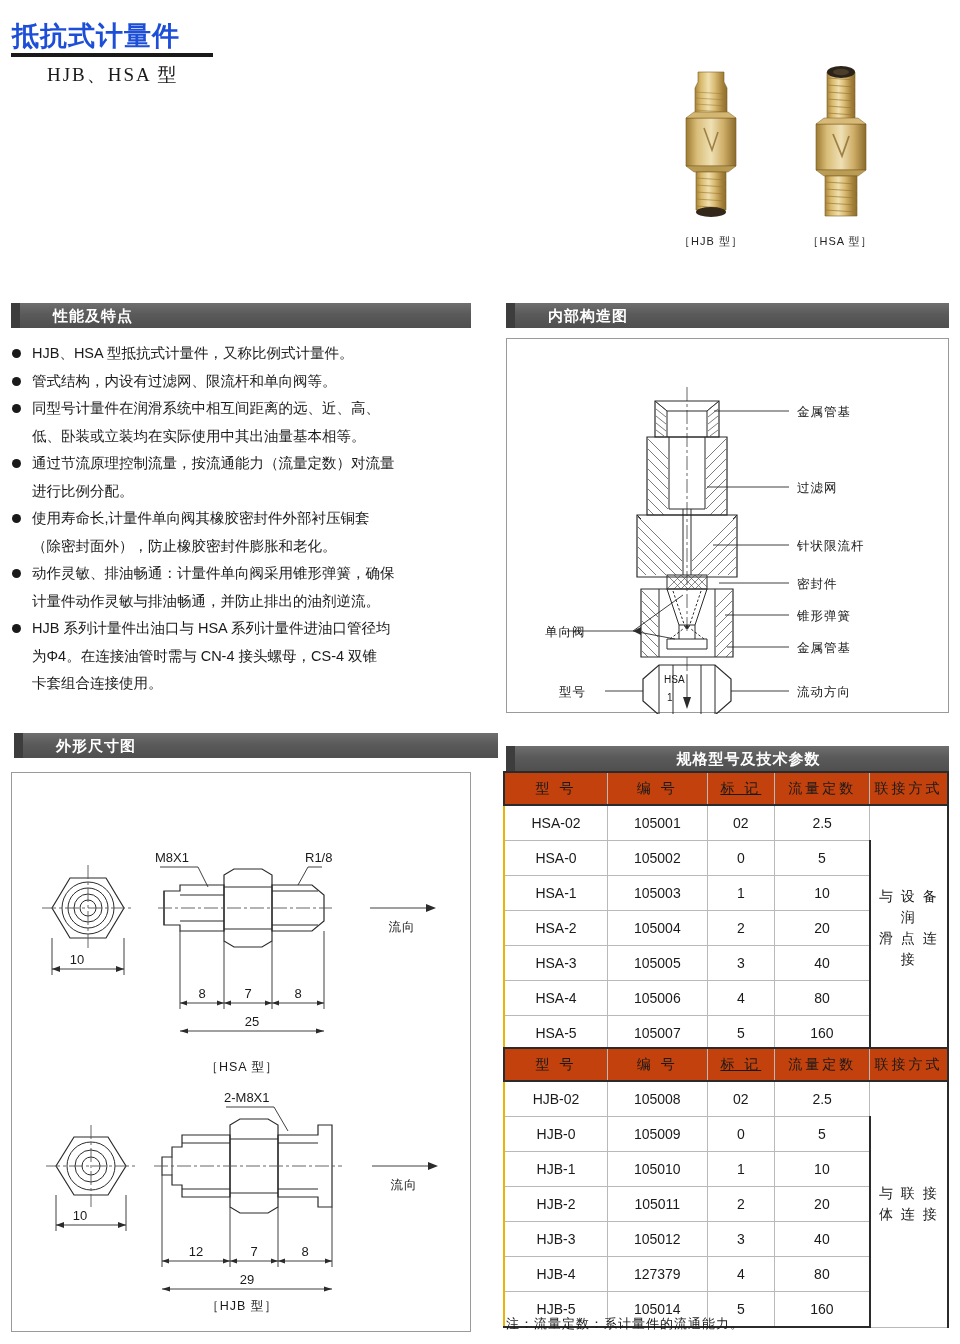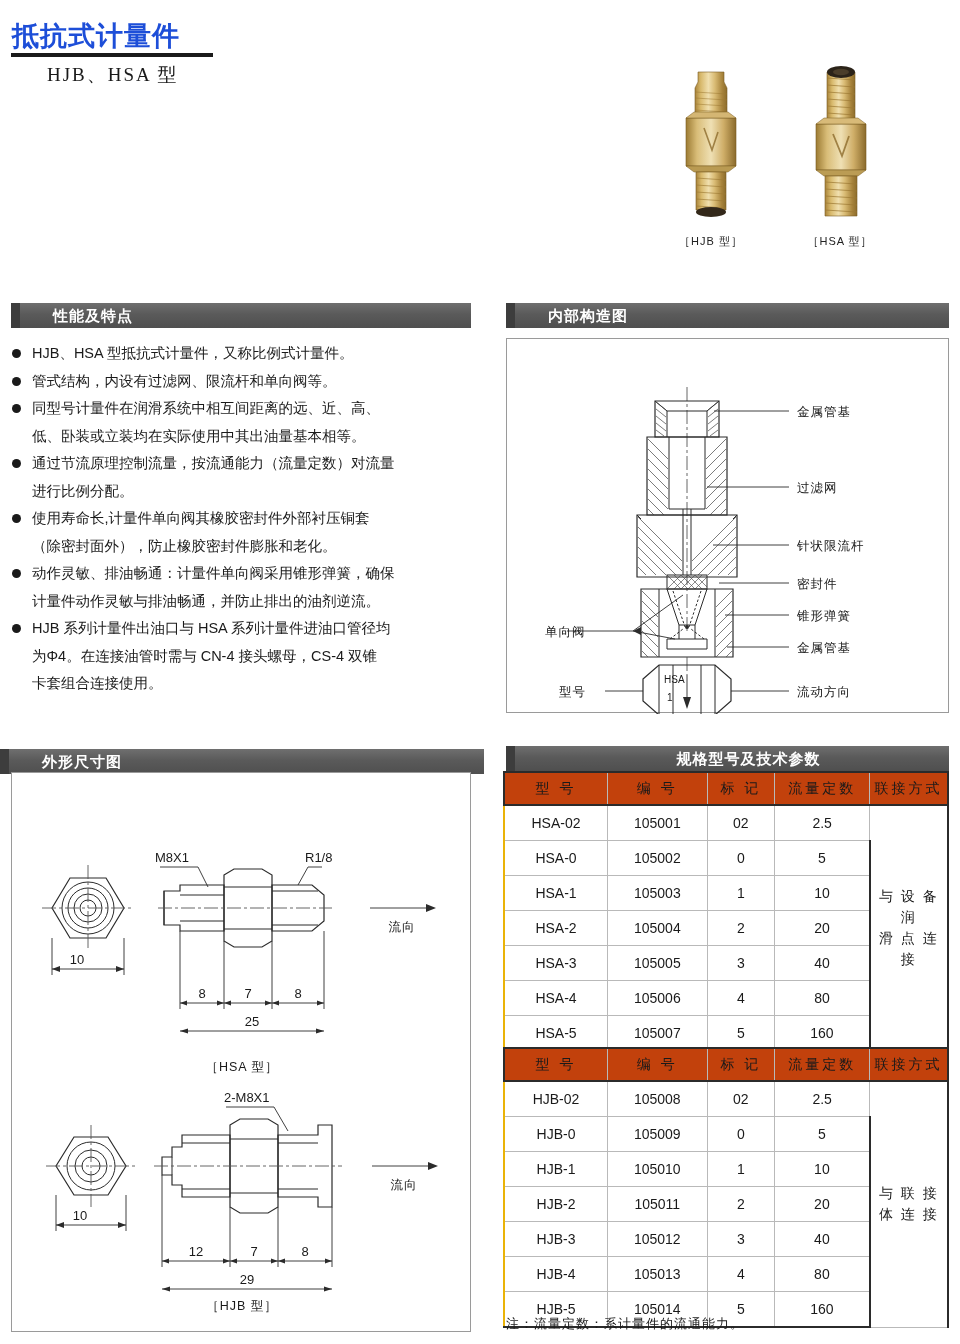--- a/index.html
+++ b/index.html
@@ -59,21 +59,21 @@
     background:#c2410c; font-weight:normal; letter-spacing:3px;
     border-top:2px solid #2b2b2b; border-bottom:2px solid #2b2b2b;
     height:31px;
   }
   table.spec thead th:first-child { border-left:2px solid #2b2b2b; }
   table.spec thead th:last-child  { border-right:2px solid #2b2b2b; }
   table.spec tbody td:first-child { border-left:2px solid #eab308; }
   table.spec tbody td:last-child  { border-right:2px solid #2b2b2b; }
   table.spec tbody tr:last-child td { border-bottom:2px solid #2b2b2b; }
   .col-model { width:104px; } .col-code { width:100px; }
-  .col-mark { width:68px; }  .col-flow { width:96px; }
+  .col-mark { width:68px;text-decoration:underline; }  .col-flow { width:96px; }
   .col-conn { width:78px; letter-spacing:2px; line-height:21px; }
   .note { font-size:13px; color:#1a1a1a; letter-spacing:1px; }
 
   
   .dwg { position:absolute; }
   .dwg text { font-family:"Liberation Sans","DejaVu Sans",sans-serif; fill:#1a1a1a; }
   .ln  { stroke:#2b2b2b; stroke-width:1; fill:none; }
   .ln-th { stroke:#2b2b2b; stroke-width:1.2; fill:none; }
   .cl  { stroke:#555; stroke-width:.9; fill:none;
          stroke-dasharray:14 3 3 3; }
@@ -299,21 +299,21 @@
     <text class="lbl-cn" x="290" y="211">针状限流杆</text>
     <text class="lbl-cn" x="290" y="249">密封件</text>
     <text class="lbl-cn" x="290" y="281">锥形弹簧</text>
     <text class="lbl-cn" x="290" y="313">金属管基</text>
     <text class="lbl-cn" x="290" y="357">流动方向</text>
     <text class="lbl-cn" x="38" y="297">单向阀</text>
     <text class="lbl-cn" x="52" y="357">型号</text>
   </svg>
 </div>
 
-<div class="abs sec-head" style="left:0; top:733px; width:484px;margin-top:16px;">外形尺寸图</div>
+<div class="abs sec-head" style="left:14px; top:733px; width:484px;">外形尺寸图</div>
 
 <div class="abs frame" style="left:11px; top:772px; width:460px; height:560px;">
 
   <svg class="dwg" style="left:0; top:10px;" width="460" height="275" viewBox="0 0 460 275">
 
     <path class="ln-th" d="M40,125 L58,95 L94,95 L112,125 L94,155 L58,155 Z"></path>
     <circle class="ln" cx="76" cy="125" r="26"></circle>
     <circle class="ln" cx="76" cy="125" r="20"></circle>
     <circle class="ln" cx="76" cy="125" r="14"></circle>
     <circle class="ln" cx="76" cy="125" r="8"></circle>
@@ -543,21 +543,21 @@
         <td>20</td>
       </tr>
       <tr>
         <td>HJB-3</td>
         <td>105012</td>
         <td>3</td>
         <td>40</td>
       </tr>
       <tr>
         <td>HJB-4</td>
-        <td>105013</td>
+        <td>127379</td>
         <td>4</td>
         <td>80</td>
       </tr>
       <tr>
         <td>HJB-5</td>
         <td>105014</td>
         <td>5</td>
         <td>160</td>
       </tr>
     </tbody>

